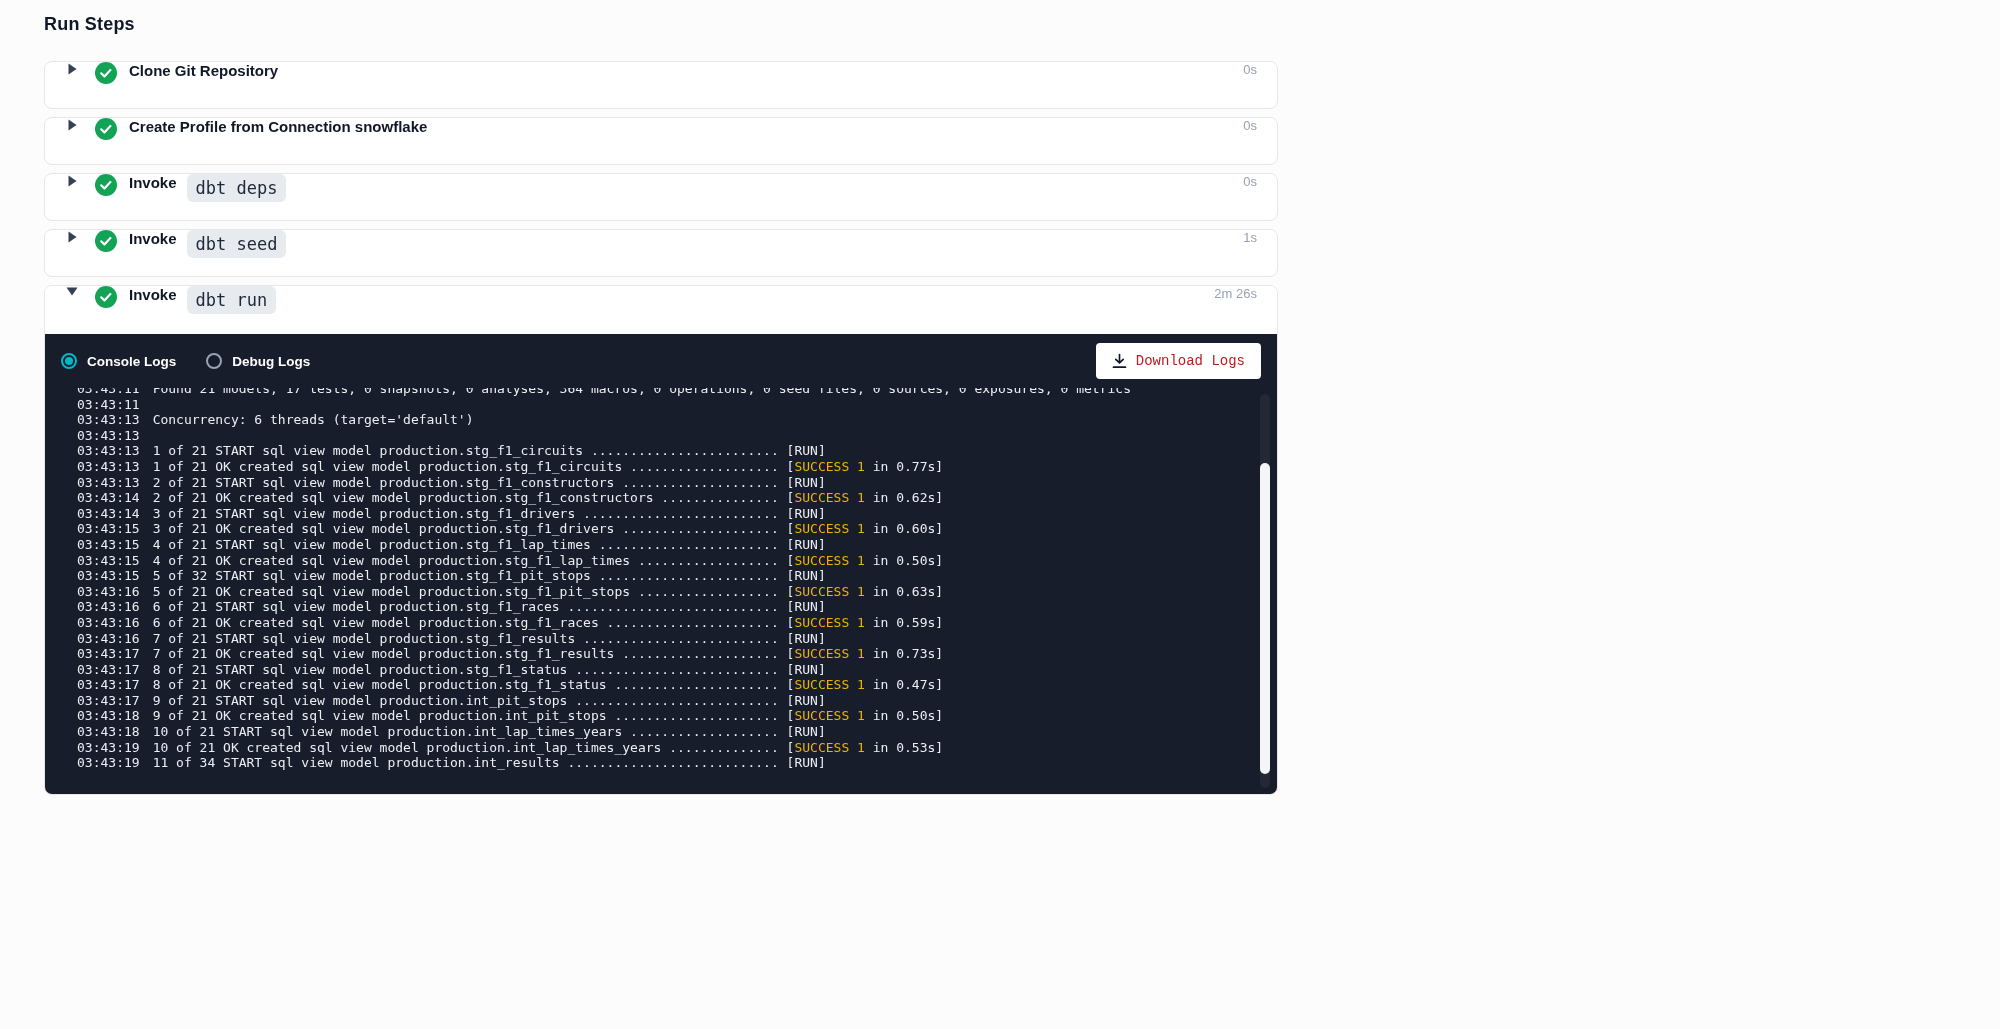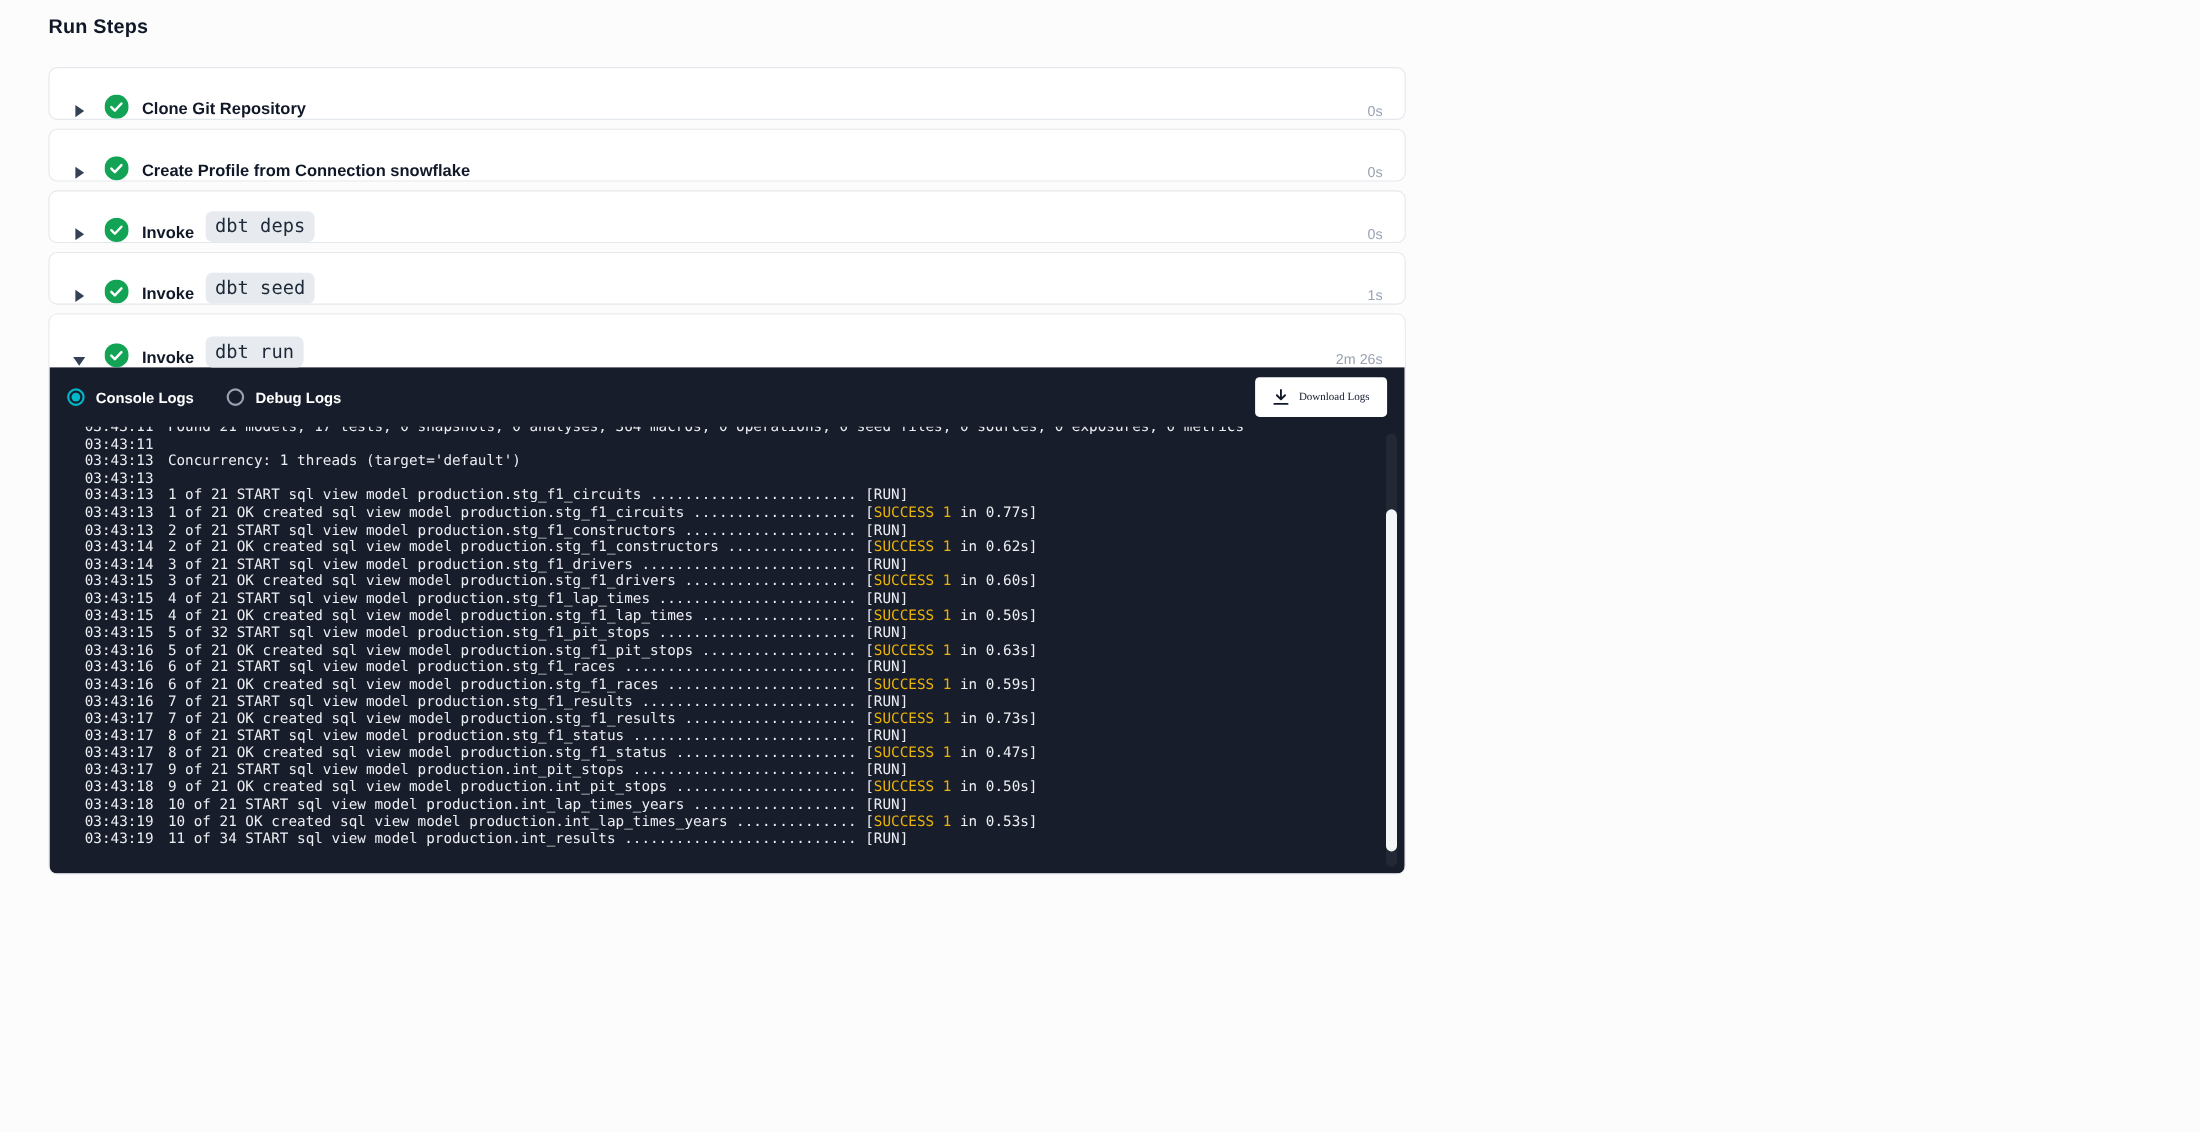--- a/index.html
+++ b/index.html
@@ -7,21 +7,21 @@
   body {
     background: #fcfcfd;
     font-family: "Liberation Sans", sans-serif;
     color: #101828;
     overflow: hidden;
   }
   .page { width: 1234px; margin-left: 44px; padding-top: 14px; }
   .page-title { font-size: 18px; font-weight: 700; letter-spacing: .2px; margin-bottom: 26px; }
 
   .step {
-    display: flex; align-items: flex-end;
+    display: flex; align-items: flex-start;
     height: 48px;
     background: #ffffff;
     border: 1px solid #e4e7ec;
     border-radius: 8px;
     padding: 0 20px;
     margin-bottom: 8px;
   }
   .chev { width: 14px; display: flex; justify-content: center; align-items: center; margin-right: 16px; cursor: pointer; }
   .check { display: flex; align-items: center; margin-right: 12px; }
   .step-label { font-size: 15px; font-weight: 700; color: #101828; }
@@ -42,24 +42,24 @@
   .console { background: #181d2b; height: 460px; display: flex; flex-direction: column; }
   .console-header { display: flex; align-items: center; height: 54px; padding: 16px 16px; flex: 0 0 auto; }
   .radio-opt { display: flex; align-items: center; margin-right: 30px; cursor: pointer; }
   .radio { width: 16px; height: 16px; border-radius: 50%; margin-right: 10px; position: relative; flex: 0 0 auto; }
   .radio.on { border: 2px solid #00b8c8; }
   .radio.on::after { content: ""; position: absolute; inset: 2px; background: #00b8c8; border-radius: 50%; }
   .radio.off { border: 2px solid #98a2b3; }
   .radio-label { color: #ffffff; font-size: 13.5px; font-weight: 700; }
   .dl-btn {
     margin-left: auto; display: flex; align-items: center; gap: 9px;
-    background: #ffffff; color: #0f172a;
+    background: #ffffff; color: #b91c1c;
     border: none; border-radius: 4px;
     height: 36px; padding: 0 16px;
-    font-size: 10px; font-family: Liberation Serif, serif; cursor: pointer;
+    font-size: 14px; font-family: Liberation Mono, monospace; cursor: pointer;
   }
 
   .log-viewport { position: relative; flex: 1 1 auto; overflow: hidden; padding: 0 28px 0 32px; }
   .log-lines { margin-top: -7px; }
   .log-line {
     white-space: pre;
     font-family: "DejaVu Sans Mono", monospace;
     font-size: 13px; line-height: 15.6px;
     color: #eceef2;
   }
@@ -183,21 +183,21 @@
               </svg>
           </span>
           <span>Download Logs</span>
         </button>
       </div>
 
       <div class="log-viewport">
         <div class="log-lines">
             <div class="log-line"><span class="log-time">03:43:11</span><span class="log-text">Found 21 models, 17 tests, 0 snapshots, 0 analyses, 364 macros, 0 operations, 0 seed files, 0 sources, 0 exposures, 0 metrics</span></div>
             <div class="log-line"><span class="log-time">03:43:11</span><span class="log-text"></span></div>
-            <div class="log-line"><span class="log-time">03:43:13</span><span class="log-text">Concurrency: 1 threads (target='default')</span></div>
+            <div class="log-line"><span class="log-time">03:43:13</span><span class="log-text">Concurrency: 6 threads (target='default')</span></div>
             <div class="log-line"><span class="log-time">03:43:13</span><span class="log-text"></span></div>
             <div class="log-line"><span class="log-time">03:43:13</span><span class="log-text">1 of 21 START sql view model production.stg_f1_circuits ........................ [RUN]</span></div>
             <div class="log-line"><span class="log-time">03:43:13</span><span class="log-text">1 of 21 OK created sql view model production.stg_f1_circuits ................... [<span class="log-success">SUCCESS 1</span> in 0.77s]</span></div>
             <div class="log-line"><span class="log-time">03:43:13</span><span class="log-text">2 of 21 START sql view model production.stg_f1_constructors .................... [RUN]</span></div>
             <div class="log-line"><span class="log-time">03:43:14</span><span class="log-text">2 of 21 OK created sql view model production.stg_f1_constructors ............... [<span class="log-success">SUCCESS 1</span> in 0.62s]</span></div>
             <div class="log-line"><span class="log-time">03:43:14</span><span class="log-text">3 of 21 START sql view model production.stg_f1_drivers ......................... [RUN]</span></div>
             <div class="log-line"><span class="log-time">03:43:15</span><span class="log-text">3 of 21 OK created sql view model production.stg_f1_drivers .................... [<span class="log-success">SUCCESS 1</span> in 0.60s]</span></div>
             <div class="log-line"><span class="log-time">03:43:15</span><span class="log-text">4 of 21 START sql view model production.stg_f1_lap_times ....................... [RUN]</span></div>
             <div class="log-line"><span class="log-time">03:43:15</span><span class="log-text">4 of 21 OK created sql view model production.stg_f1_lap_times .................. [<span class="log-success">SUCCESS 1</span> in 0.50s]</span></div>
             <div class="log-line"><span class="log-time">03:43:15</span><span class="log-text">5 of 32 START sql view model production.stg_f1_pit_stops ....................... [RUN]</span></div>

